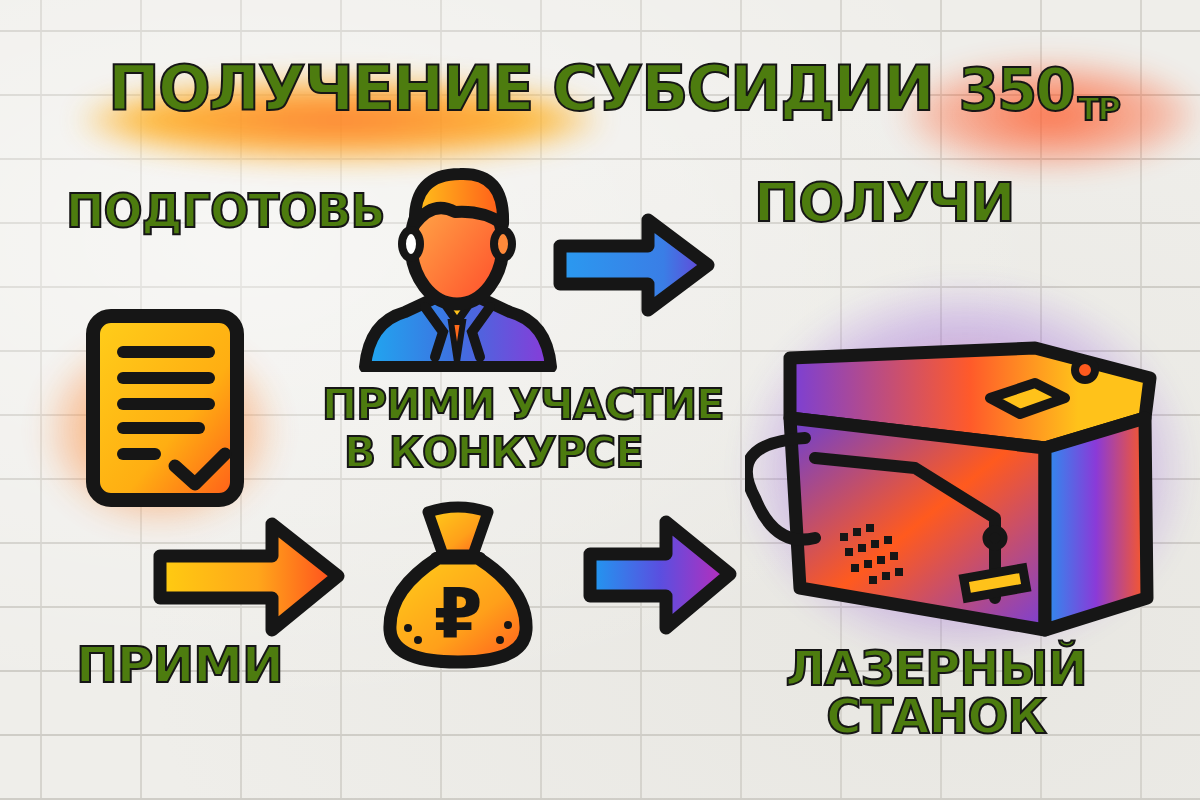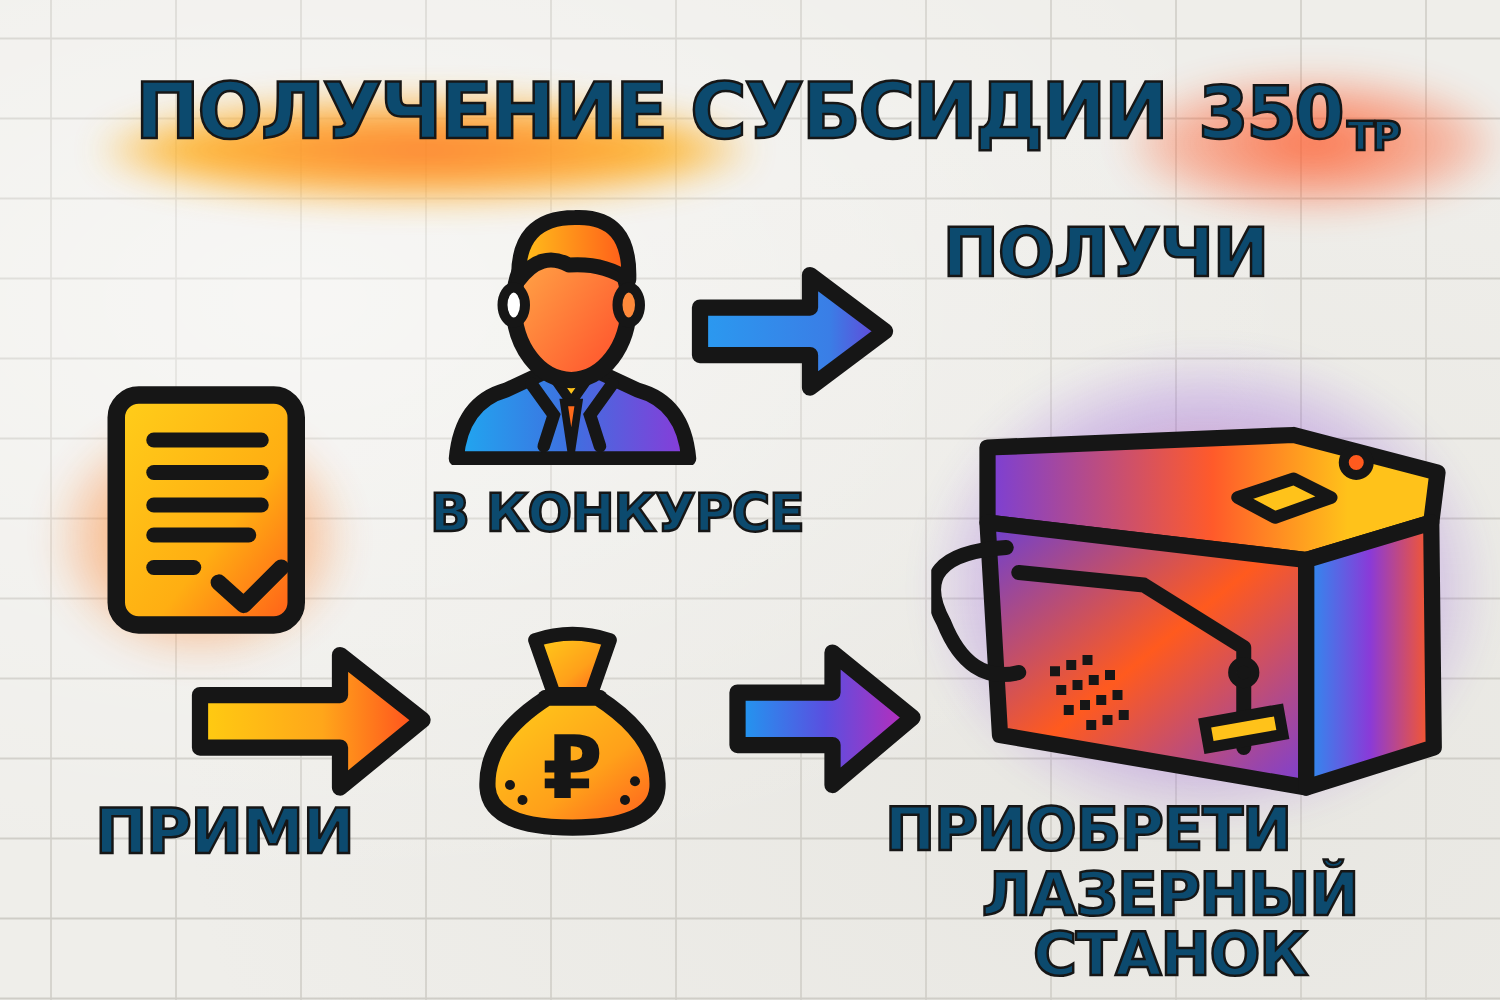--- a/index.html
+++ b/index.html
@@ -20,21 +20,21 @@
     background-position: 0 30px, 40px 30px, 140px 94px;
   }
   .wall::after {
     content: ""; position: absolute; inset: 0;
     background:
       radial-gradient(ellipse at 20% 30%, rgba(255,255,255,0.5), transparent 60%),
       radial-gradient(ellipse at 80% 80%, rgba(210,208,200,0.25), transparent 60%);
   }
   .spray { position: absolute; border-radius: 50%; filter: blur(14px); opacity: .85; }
   .txt {
-    position: absolute; color: #0c4a6e; font-weight: 900;
+    position: absolute; color: #4d7c0f; font-weight: 900;
     font-family: "DejaVu Sans", sans-serif;
     text-transform: uppercase; line-height: 1.0; letter-spacing: -1px;
     -webkit-text-stroke: 2px #161616;
   }
   .icon { position: absolute; }
 </style>
 </head>
 <body>
 
 <div class="wall"></div>
@@ -43,20 +43,21 @@
 <div class="spray" style="left:900px;top:60px;width:300px;height:110px;background:radial-gradient(ellipse,#ff5a2a 0%,rgba(255,90,42,0.4) 55%,transparent 75%);"></div>
 <div class="spray" style="left:40px;top:330px;width:240px;height:200px;background:radial-gradient(ellipse,#ff8a1a 0%,rgba(255,120,30,0.4) 50%,transparent 72%);"></div>
 <div class="spray" style="left:740px;top:280px;width:450px;height:380px;background:radial-gradient(ellipse,rgba(255,80,40,0.55) 0%,rgba(130,60,220,0.35) 50%,transparent 72%);"></div>
 
 <div class="txt" style="left:108px;top:58px;font-size:62px;letter-spacing:-2px;">
   <span>Получение субсидии</span>
   <span style="font-size:58px;margin-left:6px;">350</span><span style="font-size:32px;vertical-align:-10px;margin-left:4px;">тр</span>
 </div>
 
 <div class="txt" style="left:66px;top:188px;font-size:46px;">
+  <div>Подготовь</div>
 </div>
 
 <svg class="icon" style="left:85px;top:308px;" width="160" height="200" viewBox="0 0 160 200">
   <defs>
     <linearGradient id="docg" x1="0" y1="0" x2="1" y2="1">
       <stop offset="0" stop-color="#ffcf1a"></stop>
         <stop offset="0.6" stop-color="#ffae12"></stop>
         <stop offset="1" stop-color="#ff5a1a"></stop>
     </linearGradient>
   </defs>
@@ -92,20 +93,21 @@
   <path d="M96 160 L102 200 L108 160 Z" fill="#ff6a1a" stroke="#161616" stroke-width="6"></path>
   <path d="M70 145 L88 170 L80 195" fill="none" stroke="#161616" stroke-width="10" stroke-linecap="round"></path>
   <path d="M135 145 L117 170 L125 195" fill="none" stroke="#161616" stroke-width="10" stroke-linecap="round"></path>
   <ellipse cx="102" cy="82" rx="46" ry="60" fill="url(#faceg)" stroke="#161616" stroke-width="13"></ellipse>
   <path d="M60 62 Q58 12 105 12 Q150 10 148 62 Q128 48 100 50 Q78 38 60 62 Z" fill="url(#hairg)" stroke="#161616" stroke-width="12" stroke-linejoin="round"></path>
   <ellipse cx="56" cy="82" rx="9" ry="14" fill="#fff" stroke="#161616" stroke-width="8"></ellipse>
   <ellipse cx="148" cy="82" rx="9" ry="14" fill="#ff8a3a" stroke="#161616" stroke-width="8"></ellipse>
 </svg>
 
 <div class="txt" style="left:322px;top:384px;font-size:42px;">
+  <div>Прими участие</div>
   <div style="margin-left:22px;margin-top:6px;">в конкурсе</div>
 </div>
 
 <svg class="icon" style="left:548px;top:210px;" width="170" height="110" viewBox="0 0 170 110">
   <defs>
       <linearGradient id="arrTop" x1="0" x2="1">
         <stop offset="0" stop-color="#2a9af0"></stop>
         <stop offset="0.7" stop-color="#3a7ee6"></stop>
         <stop offset="1" stop-color="#6a3fd6"></stop>
       </linearGradient>
@@ -208,15 +210,14 @@
       </linearGradient>
     </defs>
   <path d="M10 44 L86 44 L86 12 L150 64 L86 118 L86 86 L10 86 Z" fill="url(#arrBR)" stroke="#161616" stroke-width="13" stroke-linejoin="round"></path>
 </svg>
 
 <div class="txt" style="left:68px;top:640px;font-size:50px;">
   <div style="margin-left:8px;">Прими</div>
 </div>
 
 <div class="txt" style="left:672px;top:640px;font-size:48px;">
-  <div style="margin-left:36px;">Приобрети</div>
   <div style="margin-top:4px;text-align:center;">лазерный станок</div>
 </div>
 
 </body></html>

